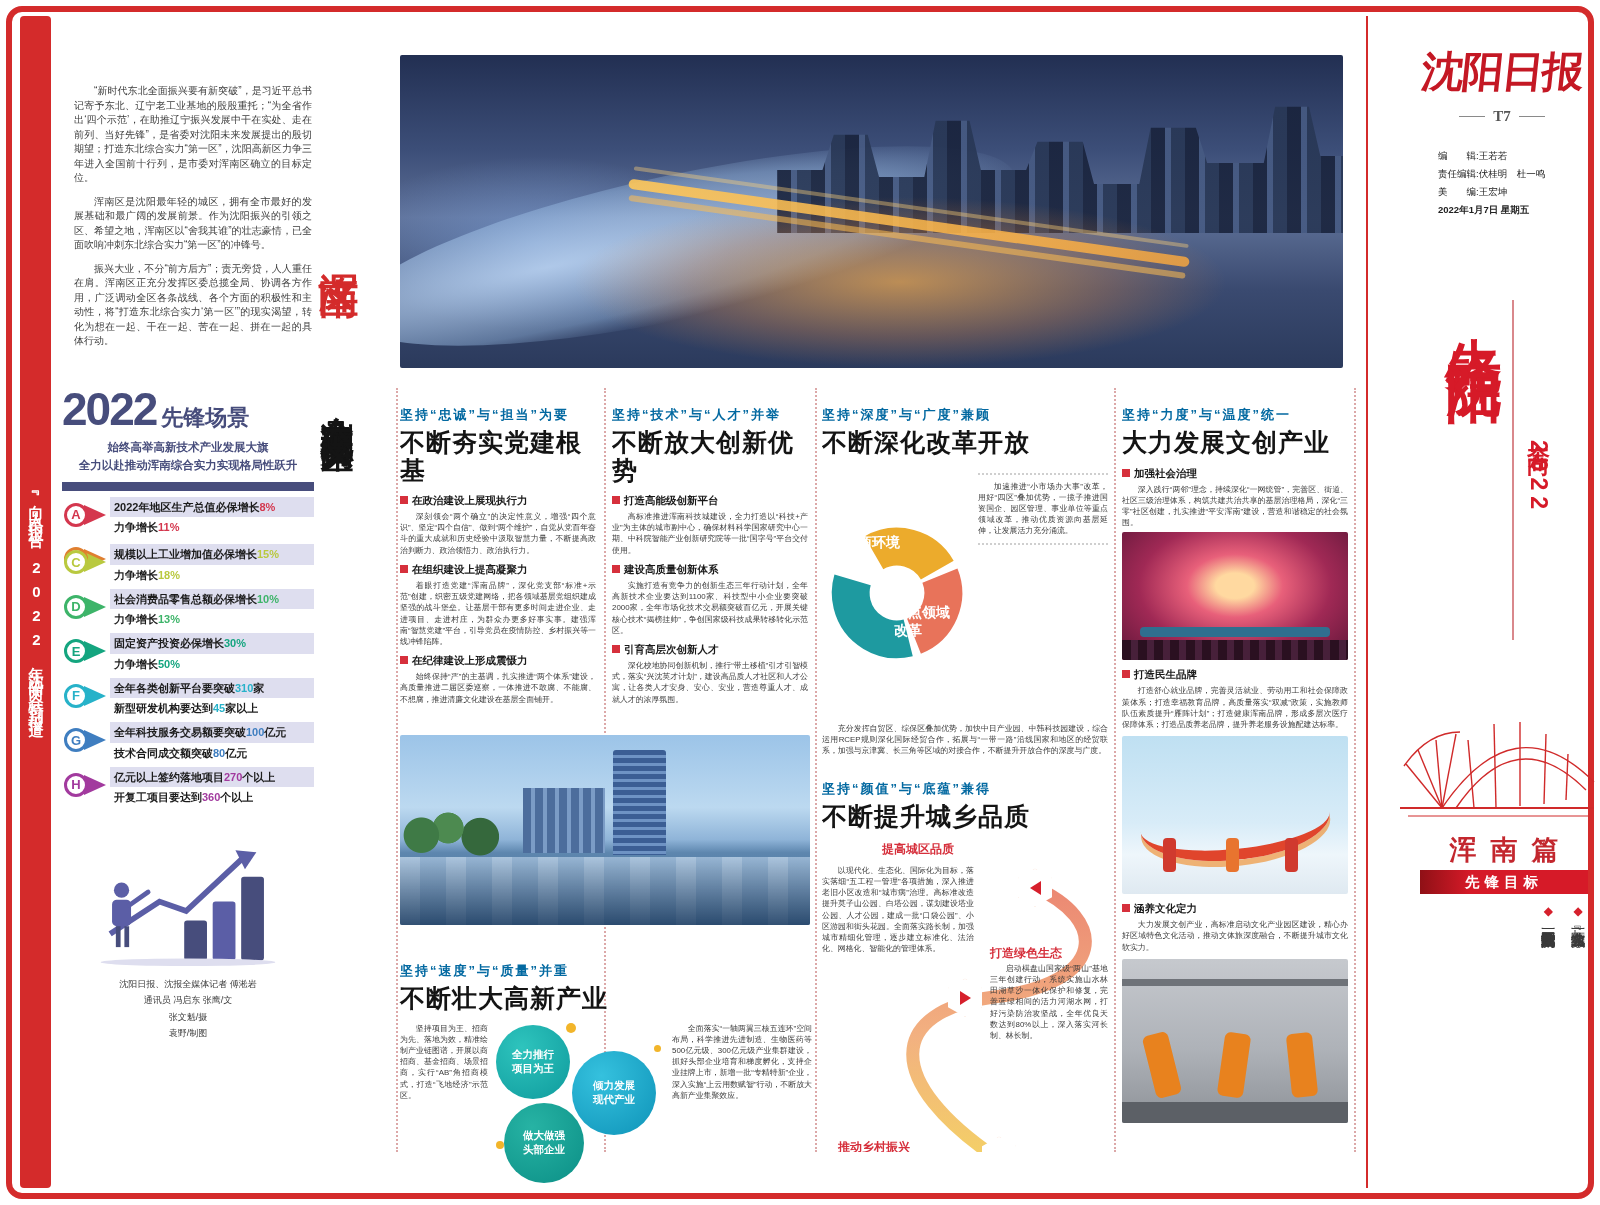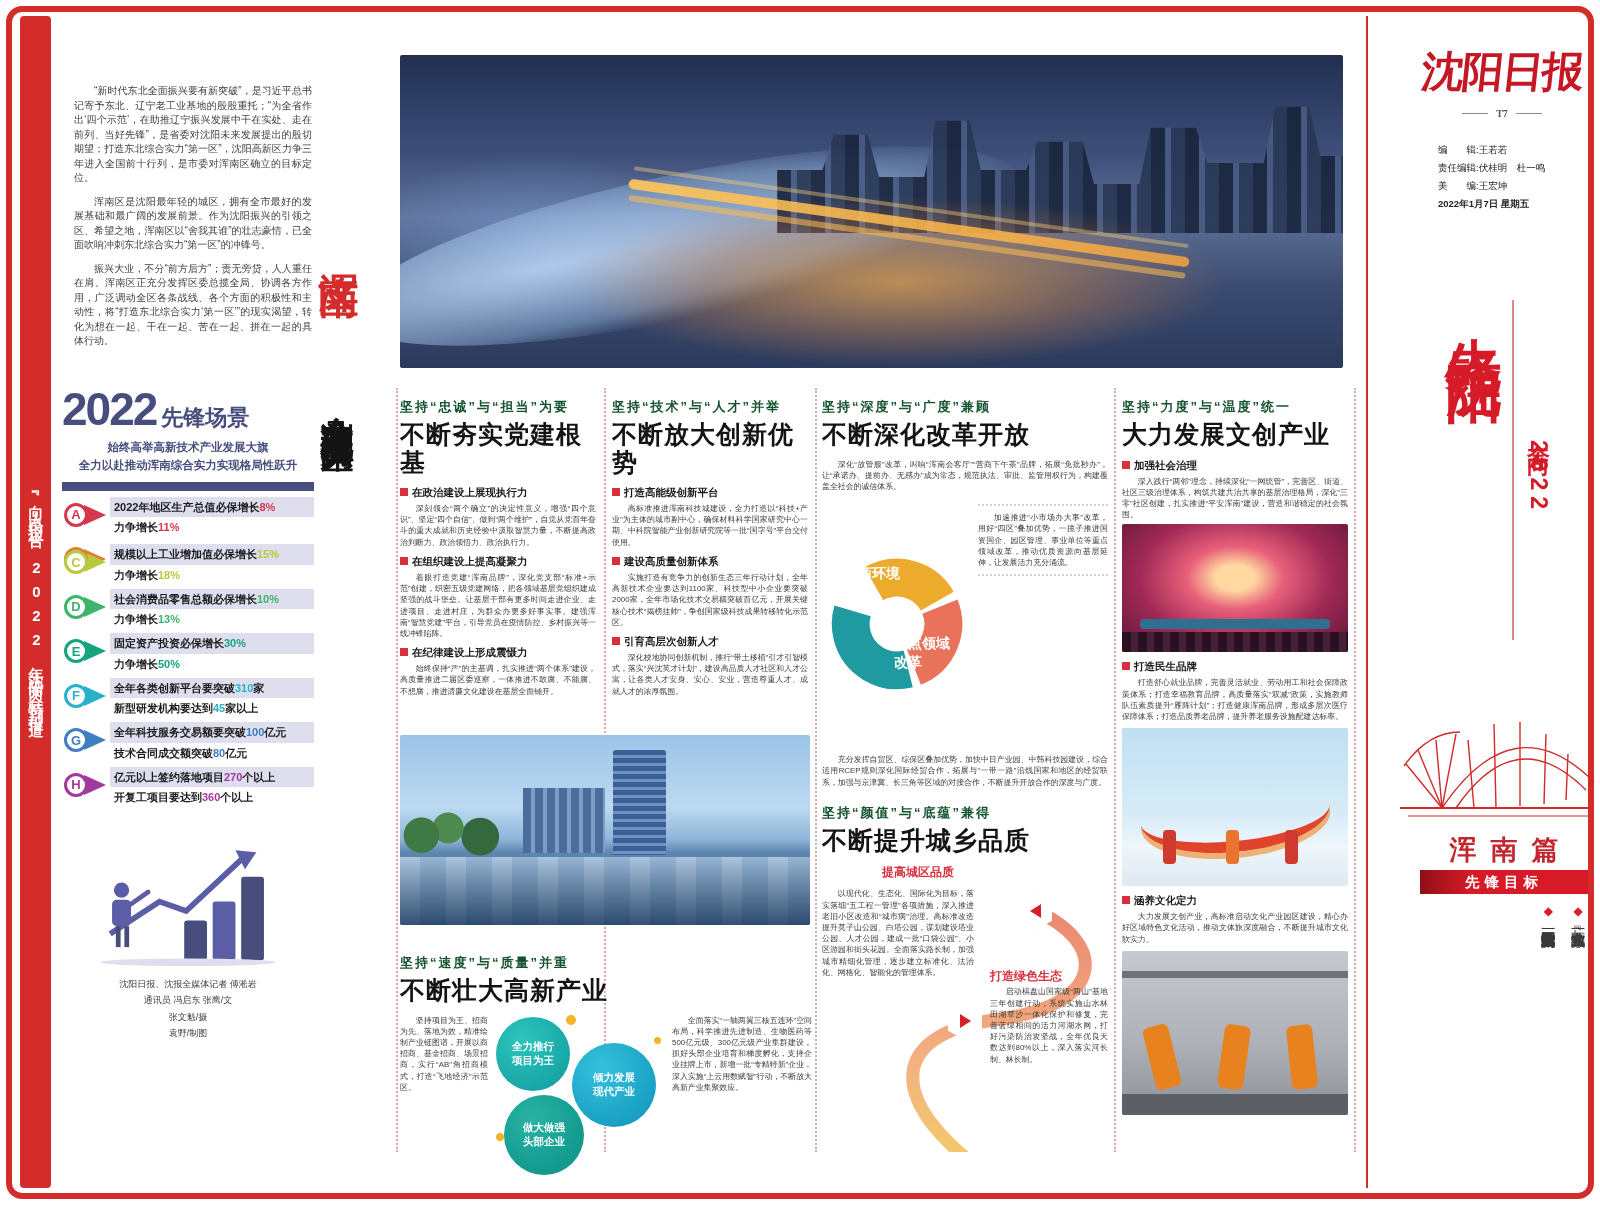--- a/index.html
+++ b/index.html
@@ -54,21 +54,21 @@
   .sc-l1{background:#dedeef;}
   .sc-illu{margin:10px 0 4px 0;text-align:center;}
   .sc-credits{font-size:9px;color:#3c3c3c;text-align:center;line-height:1.8;}
   
   .col{position:absolute;top:390px;}
   .col1{left:400px;width:196px;height:342px;overflow:hidden;}
   .col2{left:612px;width:196px;height:342px;overflow:hidden;}
   .col3{left:822px;width:286px;height:762px;overflow:hidden;}
   .col4{left:1122px;width:226px;height:762px;overflow:hidden;}
   .dots{position:absolute;top:388px;height:764px;width:0;border-left:2px dotted #dca8a8;}
-  .kicker{color:#14532d;font-weight:800;font-size:13px;letter-spacing:2px;margin:8px 0 5px 0;}
+  .kicker{color:#0369a1;font-weight:800;font-size:13px;letter-spacing:2px;margin:16px 0 5px 0;}
   .atitle{color:#141414;font-weight:900;font-size:25px;letter-spacing:1px;margin:0 0 10px 0;line-height:1.1;}
   .sec{margin-bottom:7px;}
   .sec-head{margin:0 0 3px 0;font-size:10.5px;font-weight:800;color:#1a1a1a;}
   .sq{display:inline-block;width:8px;height:8px;background:#d6303c;margin-right:4px;}
   .sec-body,.body{margin:0;font-size:7.9px;line-height:1.42;color:#3a3a3a;text-align:justify;text-indent:2em;}
   
   .photo{border-radius:2px;overflow:hidden;position:relative;}
   .pond{position:absolute;left:400px;top:735px;width:410px;height:190px;
       background:linear-gradient(180deg,#9cc4e8 0%,#bcd9f0 38%,#8fb4d8 55%,#5d86ae 62%,#3f6890 100%);}
   .pond .tower{position:absolute;left:52%;top:8%;width:13%;height:55%;background:
@@ -126,21 +126,21 @@
       display:flex;align-items:center;justify-content:center;text-align:center;white-space:pre-line;}
   .b1{left:0;top:2px;width:74px;height:74px;background:radial-gradient(circle at 35% 30%,#2ec4bd,#0f9b9d);}
   .b2{left:76px;top:28px;width:84px;height:84px;background:radial-gradient(circle at 35% 30%,#35c1de,#0e93b8);}
   .b3{left:8px;top:80px;width:80px;height:80px;background:radial-gradient(circle at 35% 30%,#27b3a4,#0b8f86);}
   .dotY{position:absolute;border-radius:50%;background:#f2b52a;}
   .ind-right{flex:1;}
   
   .mast{position:absolute;left:1412px;top:44px;width:180px;text-align:center;}
   .mast-logo{font-family:"Liberation Serif",serif;font-weight:900;font-size:42px;color:#c41824;
       transform:skewX(-6deg);letter-spacing:-2px;}
-  .mast-t7{margin-top:8px;color:#555;font-family:"Liberation Serif",serif;font-size:10px;font-weight:700;
+  .mast-t7{margin-top:8px;color:#555;font-family:"Liberation Serif",serif;font-size:15px;font-weight:700;
       display:flex;align-items:center;justify-content:center;gap:8px;}
   .mast-t7 .ln{display:inline-block;width:26px;height:1px;background:#8a8a8a;}
   .mast-ed{margin-top:22px;text-align:left;padding-left:26px;font-size:9.5px;color:#222;line-height:1.9;}
   .fx-title{position:absolute;left:1436px;top:292px;writing-mode:vertical-rl;text-orientation:upright;
       color:#d61a28;font-size:56px;font-weight:900;letter-spacing:12px;height:392px;}
   .fx-div{position:absolute;left:1512px;top:300px;width:2px;height:340px;background:#d9888c;}
   .fx-sub{position:absolute;left:1524px;top:428px;writing-mode:vertical-rl;color:#d61a28;
       font-size:23px;font-weight:800;letter-spacing:6px;height:240px;}
   .stadium{position:absolute;left:1398px;top:688px;}
   .chapter{position:absolute;left:1416px;top:832px;width:176px;text-align:center;
@@ -350,21 +350,20 @@
   <div class="pond photo">
     <div class="trees"></div>
     <div class="blocks"></div>
     <div class="tower"></div>
     <div class="water"></div>
   </div>
 
   <div class="col col3">
     <p class="kicker">坚持“深度”与“广度”兼顾</p>
     <h2 class="atitle">不断深化改革开放</h2>
-    <p class="small-body">深化“放管服”改革，叫响“浑南会客厅”“营商下午茶”品牌，拓展“免批秒办”，让“承诺办、提前办、无感办”成为常态，规范执法、审批、监管用权行为，构建覆盖全社会的诚信体系。</p>
     <div class="wheel-row">
       <div class="wheel">
         <svg width="150" height="252" viewBox="0 0 230 260">
           <g fill="none" stroke-width="58">
             <circle cx="115" cy="130" r="71" stroke="#ecab2c" stroke-dasharray="112 334" transform="rotate(240 115 130)"></circle>
             <circle cx="115" cy="130" r="71" stroke="#e8735a" stroke-dasharray="112 334" transform="rotate(338 115 130)"></circle>
             <circle cx="115" cy="130" r="71" stroke="#1e9aa0" stroke-dasharray="149 297" transform="rotate(76 115 130)"></circle>
           </g>
         </svg>
         <div class="wheel-label wl1">放大

